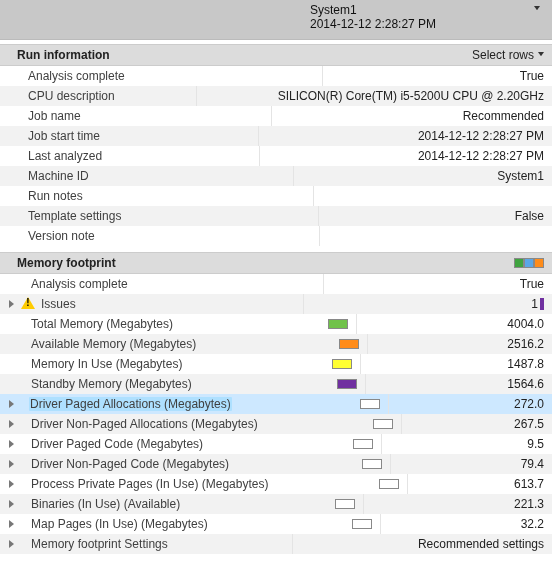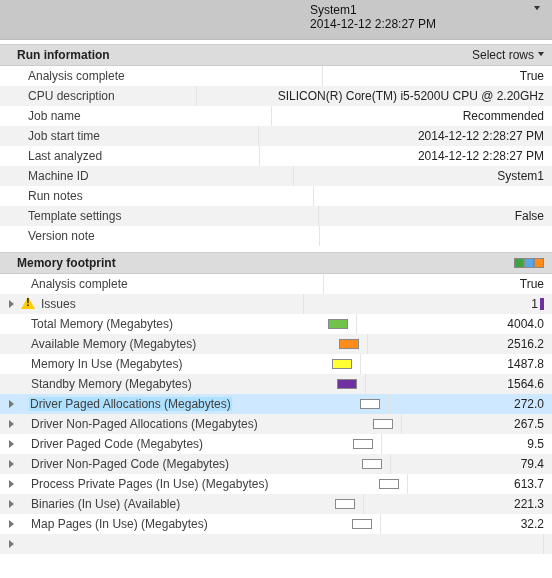--- a/index.html
+++ b/index.html
@@ -449,15 +449,19 @@
         <span class="color-swatch empty"></span>
       </div>
       <div class="right-col">
         <span class="right">32.2</span>
       </div>
     </div>
     <div class="row alt">
       <div class="left left-col">
         <span class="expander"></span>
         <span style="width: 4px; flex: 0 0 4px;"></span>
+        <span class="label">Memory footprint Settings</span>
+      </div>
+      <div class="right-col">
+        <span class="right">Recommended settings</span>
       </div>
     </div>
   </div>
 
 </body></html>

